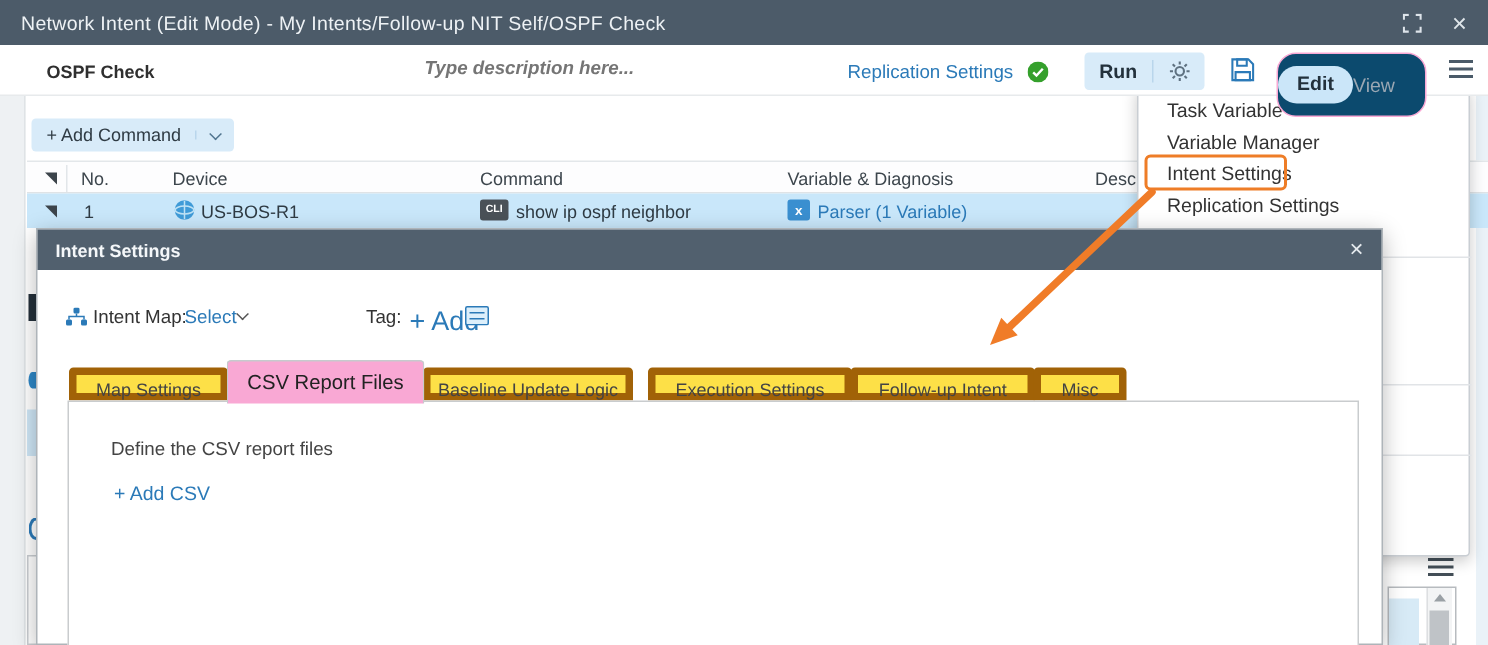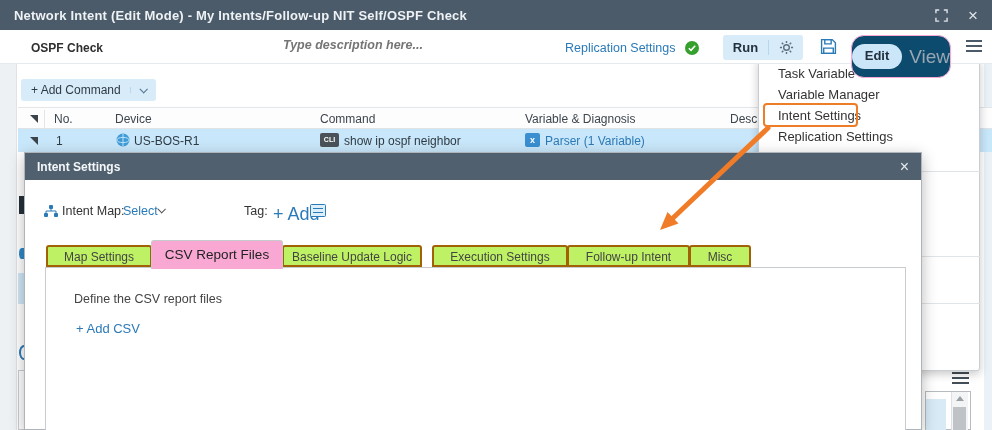--- a/index.html
+++ b/index.html
@@ -4,42 +4,42 @@
 <style>
   *{margin:0;padding:0;box-sizing:border-box}
   html,body{background:#fff}
   body{font-family:"Liberation Sans",sans-serif}
   .screen{position:relative;width:992px;height:430px;overflow:hidden;background:#fff;font-size:13px;color:#333}
   .abs{position:absolute}
 
   
   .titlebar{left:0;top:0;width:992px;height:30px;background:#4c5b69;color:#eef2f5;
     display:flex;align-items:center;padding:0 14px;z-index:50}
-  .titlebar-title{font-size:13px;font-weight:bold;letter-spacing:.2px}
+  .titlebar-title{font-size:13px;font-weight:normal;letter-spacing:.2px}
   .titlebar-right{margin-left:auto;display:flex;align-items:center;gap:20px}
   .close-x{font-size:17px;line-height:1;color:#dfe6ea;cursor:default}
 
   
   .toolbar{left:0;top:30px;width:992px;height:34px;background:#fff;border-bottom:1px solid #e7eaec;z-index:20}
   .intent-icon{left:11px;top:39px;width:16px;height:16px;background:#4fb9e6;border-radius:2px;
     color:#fff;font-size:11px;font-weight:bold;text-align:center;line-height:16px}
   .intent-name{left:31px;top:41px;font-size:12px;font-weight:bold;color:#2f2f2f}
   .desc-input{left:283px;top:38px;width:190px;border:none;outline:none;background:transparent;
     font-family:"Liberation Sans",sans-serif;font-style:italic;font-size:12.5px;color:#a9a9a9}
   .repl-link{left:565px;top:41px;font-size:12.5px;color:#2b7ab8;cursor:pointer}
   .run-group{left:723px;top:35px;width:80px;height:25px;background:#d8ebf9;border-radius:3px;
     display:flex;align-items:center}
   .run-label{width:45px;text-align:center;font-weight:bold;font-size:13px;color:#23313c}
   .run-divider{width:1px;height:15px;background:#b9d6ec}
   .gear-wrap{flex:1;display:flex;justify-content:center;align-items:center}
   .toggle{left:851px;top:35px;width:100px;height:43px;background:#0c4a6e;border:1px solid #f9a8d4;
     border-radius:13px;display:flex;align-items:center;overflow:hidden}
   .toggle-edit{width:50px;height:25px;background:#cbe6f9;border-radius:13px;
     text-align:center;line-height:24px;font-weight:bold;font-size:13px;color:#23313c}
-  .toggle-view{flex:1;text-align:right;font-size:19px;color:#9aa7b3}
+  .toggle-view{flex:1;text-align:left;font-size:13px;color:#9aa7b3}
   .burger{width:16px;height:2px;background:#4a5a68;box-shadow:0 5px 0 #4a5a68,0 10px 0 #4a5a68}
   .burger.small{width:17px;background:#434e57;box-shadow:0 5px 0 #434e57,0 10px 0 #434e57}
 
   
   .left-rail{left:0;top:64px;width:17px;height:366px;background:#eef1f3;border-right:1px solid #dfe3e6}
   .right-strip{left:984px;top:64px;width:8px;height:366px;background:#eaf2f8}
 
   
   .add-cmd-btn{left:21px;top:79px;height:22px;background:#d8ebf9;border-radius:3px;
     display:flex;align-items:center;padding:0 8px 0 10px;font-size:12px;color:#2f3b44;cursor:pointer}
@@ -73,21 +73,21 @@
     border-bottom:5px solid #9aa0a5;z-index:3}
   .sb-thumb{left:953px;top:407px;width:13px;height:23px;background:#bfc3c7;z-index:3}
 
   
   .modal{left:24px;top:152px;width:898px;height:278px;background:#fff;border:1px solid #aeb4b9;
     box-shadow:0 4px 14px rgba(0,0,0,.28);z-index:10}
   .modal-header{position:absolute;left:0;top:0;width:100%;height:27px;background:#51606e;color:#f4f7f9;
     display:flex;align-items:center;padding:0 12px;font-size:12px;font-weight:bold}
   .modal-close{margin-left:auto;font-size:16px;font-weight:normal;color:#e6ebef;cursor:pointer}
   .maprow-label{font-size:12.5px;color:#333}
-  .tabs .tab{position:absolute;background:#bef264;border:2px solid #a16207;border-radius:3px 3px 0 0;
+  .tabs .tab{position:absolute;background:#fde047;border:5px solid #a16207;border-radius:3px 3px 0 0;
     text-align:center;font-size:12px;color:#444;height:22px;line-height:21px;top:92px;cursor:pointer}
   .tabs .tab--active{background:#f9a8d4;border:1px solid #c6cacd;border-bottom:none;height:29px;line-height:27px;
     top:87px;font-size:13.5px;color:#222;z-index:3}
   .content-box{position:absolute;left:20px;top:114px;width:861px;height:164px;background:#fff;
     border:1px solid #c9ccce;z-index:1}
 
   
   .arrow-svg{left:0;top:0;z-index:40;pointer-events:none}
 
   .frag{position:absolute;z-index:1}

